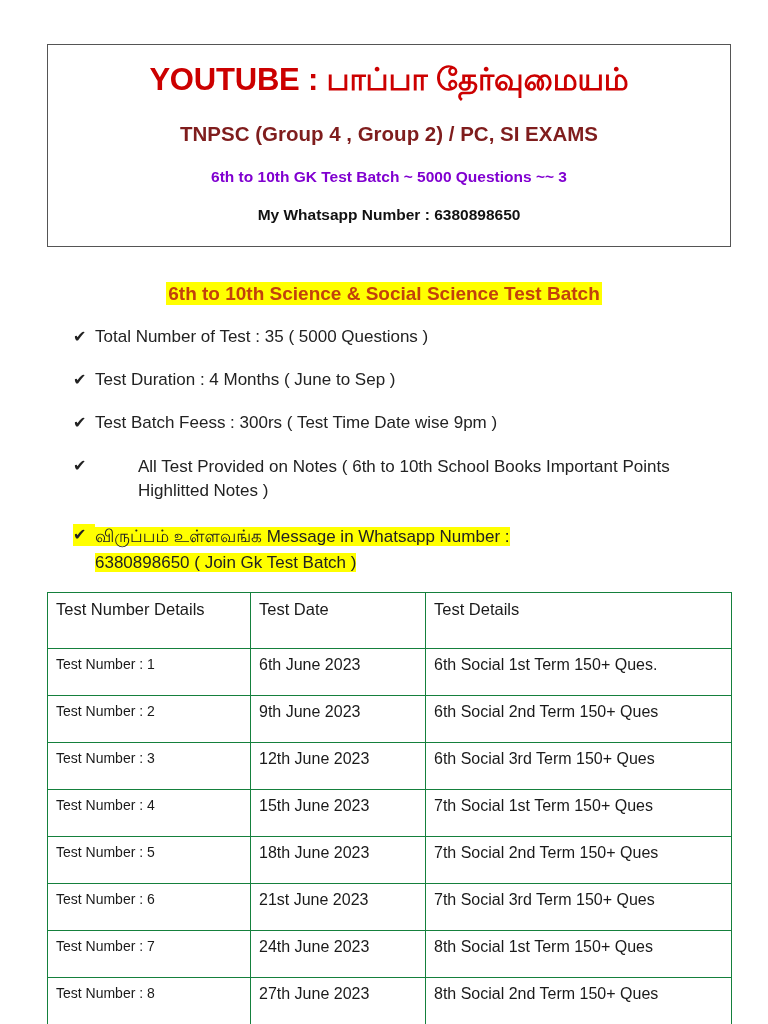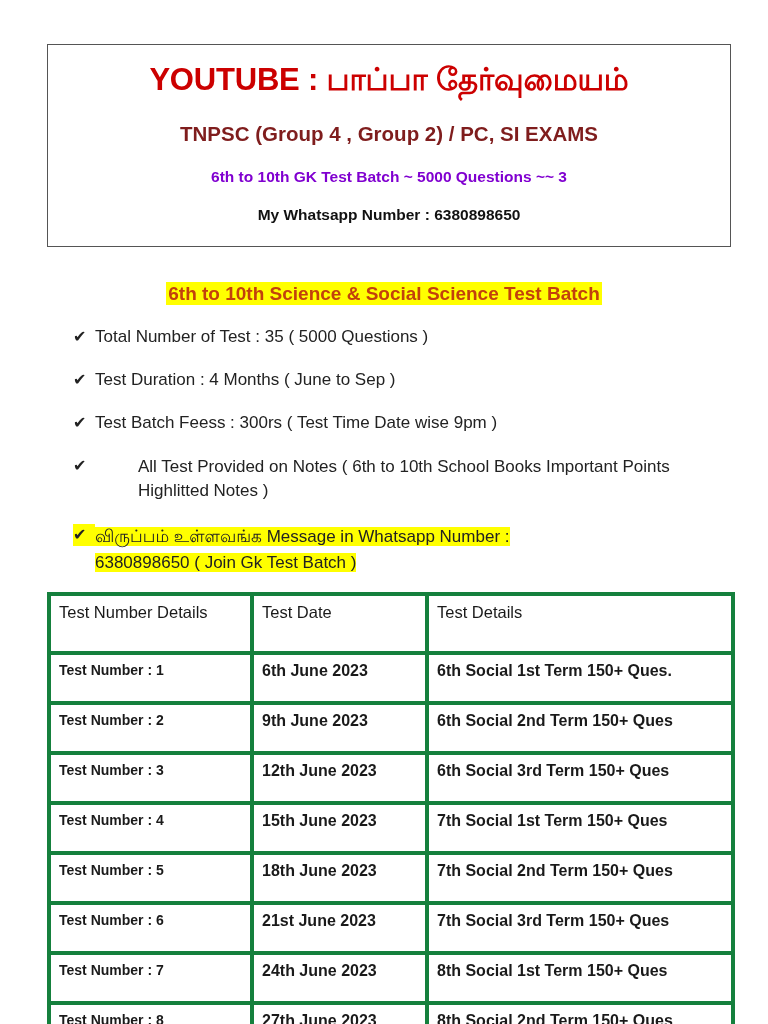--- a/index.html
+++ b/index.html
@@ -138,41 +138,40 @@
   
   .test-table {
     position: absolute;
     left: 47px;
     top: 592px;
     width: 684px;
     border-collapse: collapse;
     table-layout: fixed;
   }
   .test-table td, .test-table th {
-    border: 4px solid #15803d;
+    border: 1px solid #15803d;
     padding: 7px 8px 9px 8px;
     text-align: left;
     vertical-align: top;
     font-weight: 400;
     color: #1a1a1a;
     background: #ffffff;
   }
   .test-table .col-a { width: 203px; }
   .test-table .col-b { width: 175px; }
   .test-table .col-c { width: 306px; }
 
   .test-table thead td {
     font-size: 16.5px;
     height: 34px;
     padding-bottom: 14px;
   }
   .test-table tbody td {
     font-size: 15px;
     height: 30px;
-    font-weight: bold;
   }
   .test-table tbody td.num {
     font-size: 14px;
   }
   .test-table tbody td.date,
   .test-table tbody td.details {
     font-size: 16px;
   }
 </style>
 </head>

